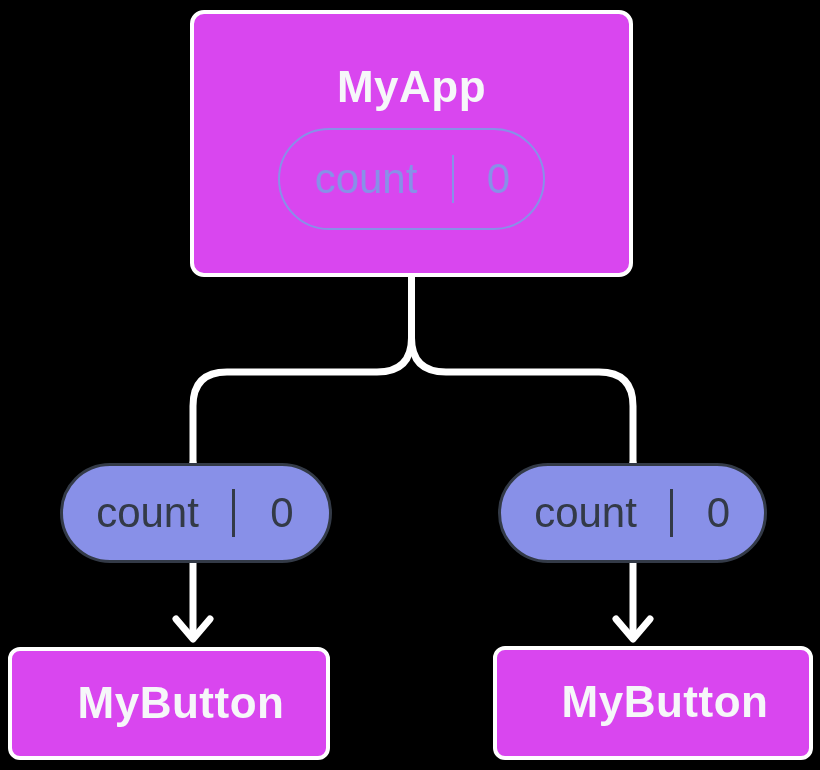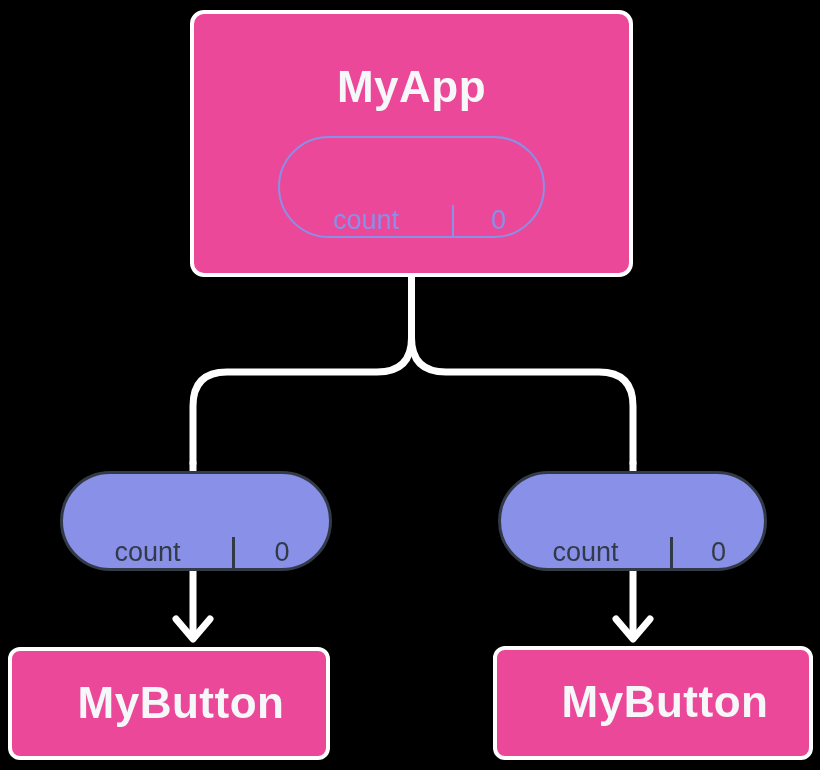--- a/index.html
+++ b/index.html
@@ -16,21 +16,21 @@
     font-family: "Liberation Sans", sans-serif;
   }
   #connector-svg {
     position: absolute;
     left: 0; top: 0;
     z-index: 1;
   }
   .node-box {
     position: absolute;
     box-sizing: border-box;
-    background: #ec4899;
+    background: #d946ef;
     border: 4px solid #FFFFFF;
     border-radius: 14px;
     z-index: 2;
   }
   #myapp-box { left: 190px; top: 10px; width: 443px; height: 267px; }
   #left-button-box  { left: 8px;   top: 647px; width: 322px; height: 113px; border-radius: 12px; }
   #right-button-box { left: 493px; top: 646px; width: 320px; height: 114px; border-radius: 12px; }
   .node-title {
     position: absolute;
     width: 100%;
@@ -45,25 +45,24 @@
   .button-title {
     top: 50%;
     left: 0;
     transform: translateY(-52%);
     margin-left: 12px;
   }
   .pill {
     position: absolute;
     box-sizing: border-box;
     display: flex;
-    align-items: flex-end;
+    align-items: center;
     border-radius: 999px;
     z-index: 3;
-    font-size: 27px;
-    margin-top: 8px;
+    font-size: 42px;
   }
   .pill .seg {
     display: flex;
     align-items: center;
     justify-content: center;
   }
   
   #root-pill {
     left: 278px; top: 128px;
     width: 267px; height: 102px;

